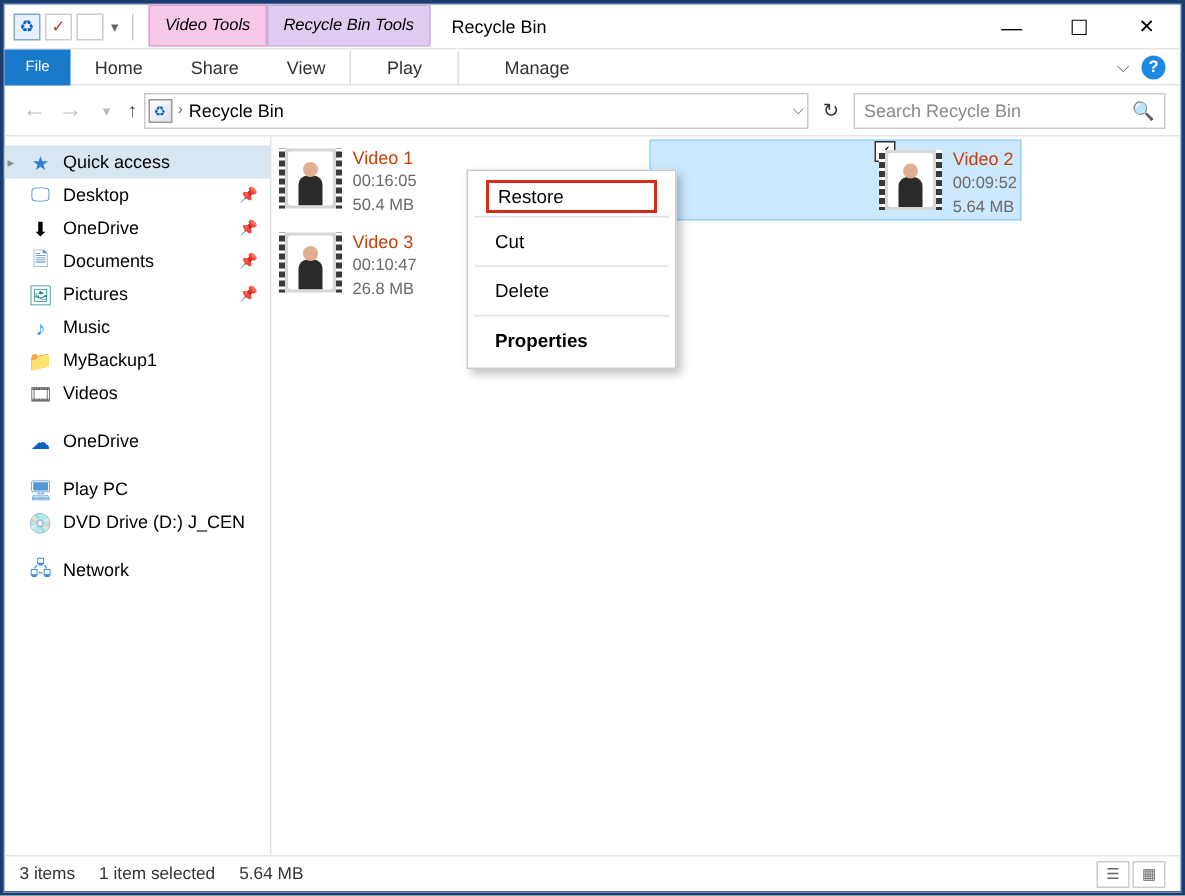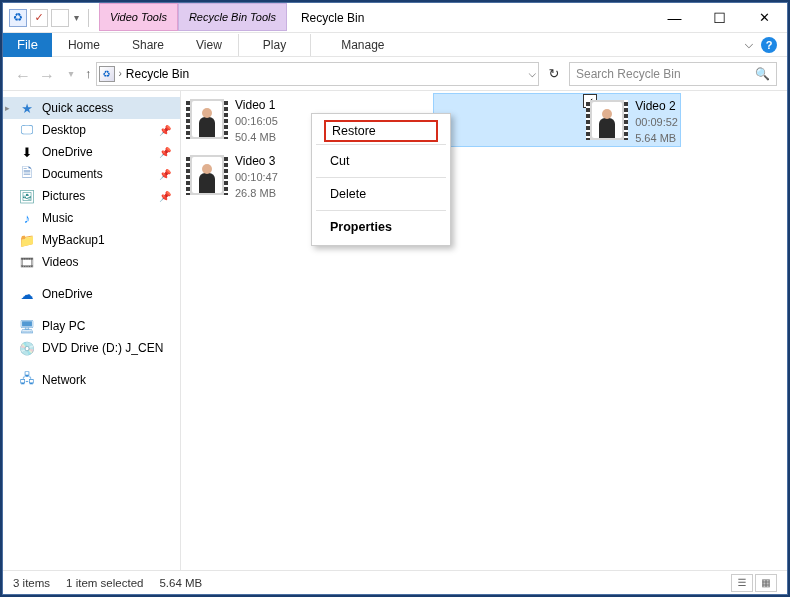--- a/index.html
+++ b/index.html
@@ -18,21 +18,21 @@
 .tool-tab { height: 28px; display: flex; flex-direction: column; align-items: center; justify-content: center; padding: 0 10px; font-size: 11px; border:1px solid transparent; }
 .tool-tab.pink { background: #f8c8e8; border-color:#e0a0d0; }
 .tool-tab.lav { background: #e0ccf0; border-color:#c8b0e0; }
 .title-text { margin-left: 14px; font-size: 12px; color:#000; flex: 1; }
 .winbtns { display:flex; }
 .winbtn { width: 45px; height: 28px; display:flex; align-items:center; justify-content:center; font-size:14px; font-family: "Segoe UI Symbol", sans-serif; }
 .winbtn.close { font-size: 13px; }
 
 
 .ribbon { height: 24px; display:flex; align-items:center; border-bottom:1px solid #e5e5e5; }
-.file-tab { background:#1979ca; color:#fff; height:24px; padding:0 14px; display:flex; align-items:center; font-size:13px; }
+.file-tab { background:#1979ca; color:#fff; height:24px; padding:0 14px; display:flex; align-items:center; font-size:10px; }
 .rib-item { padding: 0 16px; font-size:12px; color:#333; height:24px; display:flex; align-items:center; }
 .rib-right { margin-left:auto; display:flex; align-items:center; gap:8px; padding-right:10px; }
 .chev { color:#666; font-size:11px; }
 .help { width:16px; height:16px; border-radius:50%; background:#1e88e5; color:#fff; font-size:11px; font-weight:bold; display:flex; align-items:center; justify-content:center; }
 
 
 .addrbar { height: 34px; display:flex; align-items:center; gap:4px; padding: 0 10px; border-bottom:1px solid #e5e5e5; }
 .navarrow { color:#bbb; font-size:16px; width:20px; text-align:center; }
 .navarrow.down { font-size:10px; }
 .uparrow { color:#555; font-size:13px; }
@@ -70,21 +70,21 @@
 .file-item.selected { background:#cce8ff; border:1px solid #99d1ff;justify-content:flex-end; }
 .thumb { width:44px; height:48px; display:flex; align-items:center; justify-content:center; position:relative; }
 .film { width:42px; height:40px; background:#d6d6d6; border-left:4px solid #3a3a3a; border-right:4px solid #3a3a3a; display:flex; align-items:center; justify-content:center; position:relative; }
 .film::before, .film::after { content:""; position:absolute; top:0; bottom:0; width:4px; background-image: linear-gradient(#fff 2px, transparent 2px); background-size: 4px 6px; }
 .film::before { left:-4px; }
 .film::after { right:-4px; }
 .person { width:30px; height:36px; background:#fff; border-radius:2px; display:flex; align-items:flex-end; justify-content:center; overflow:hidden; }
 .figure { width:16px; height:20px; background:#2a2a2a; border-radius:6px 6px 0 0; position:relative; }
 .figure::before { content:""; position:absolute; top:-9px; left:3px; width:10px; height:10px; background:#e0b090; border-radius:50%; }
 .meta { font-size:12px; line-height:16px; padding-top:2px; }
-.meta .name { color:#000000; }
+.meta .name { color:#c2410c; }
 .meta .dur, .meta .size { color:#6a6a6a; font-size:11px; }
 .check-ov { position:absolute; top:-2px; left:-2px; width:14px; height:14px; background:#fff; border:1px solid #333; font-size:10px; display:flex; align-items:center; justify-content:center; }
 
 
 .ctxmenu { position:absolute; top:22px; left:130px; width:140px; background:#fff; border:1px solid #ccc; box-shadow:3px 3px 6px rgba(0,0,0,0.25); z-index:10; padding:4px 4px; }
 .ctx-item { height:28px; display:flex; align-items:center; padding:0 14px; font-size:12.5px; }
 .ctx-item.highlight { border:2px solid #d62c1a; margin:2px 8px; padding:0 6px; height:22px; }
 .ctx-sep { height:1px; background:#e0e0e0; margin:2px 0; }
 .ctx-item.bold { font-weight:bold; }
 

